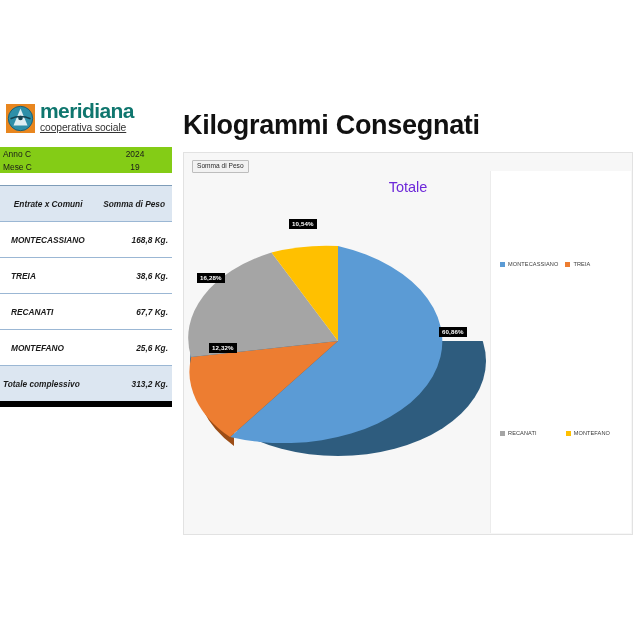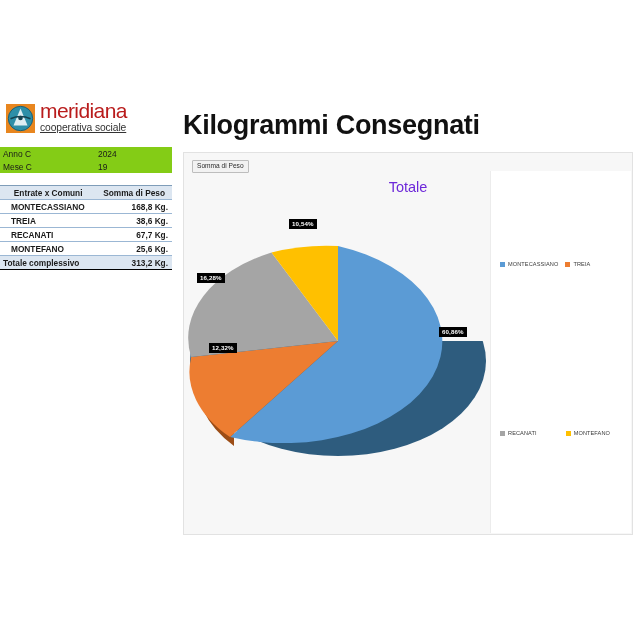--- a/index.html
+++ b/index.html
@@ -39,23 +39,23 @@
     flex: 0 0 auto;
     position: relative;
     margin-bottom: 1px;
   }
   #brand-text {
     line-height: 1;
     padding-bottom: 1px;
   }
   .brand-name {
     font-size: 21px;
-    font-weight: normal;
+    font-weight: bold;
     letter-spacing: -0.6px;
-    color: #b91c1c;
+    color: #0f766e;
     display: block;
     line-height: 0.96;
   }
   .brand-sub {
     font-size: 10.3px;
     color: #333333;
     display: block;
     letter-spacing: -0.1px;
     line-height: 1.1;
     margin-top: 1px;
@@ -69,50 +69,51 @@
     border-collapse: collapse;
     background: #84cc16;
     font-size: 8.4px;
   }
   #params td {
     padding: 1px 0 1px 3px;
     height: 11px;
     color: #1a1a1a;
     border: none;
   }
-  #params td.val { padding-left: 0; }
+  #params td.val { padding-left: 0; text-align: center; }
   .p-key { width: 95px; }
 
   
   #pivot {
     margin-top: 12px;
     width: 172px;
     border-collapse: collapse;
     font-size: 8.3px;
     font-weight: bold;
   }
   #pivot th, #pivot td {
     border-top: 1px solid #9bb7d4;
     border-bottom: 1px solid #9bb7d4;
-    padding: 1px 4px;
+    padding: 12px 4px;
     height: 11px;
     white-space: nowrap;
+    font-style: italic;
   }
   #pivot th {
     background: #dce6f1;
     text-align: center;
     font-weight: bold;
     border-top: 1px solid #7f9db9;
   }
   #pivot th.h-right { text-align: center; }
   #pivot td.lbl { text-align: left; padding-left: 11px; background:#ffffff;}
   #pivot td.num { text-align: right; background:#ffffff;}
   #pivot tr.total td {
     background: #dce6f1;
-    border-bottom: 1px solid #000000;
+    border-bottom: 6px solid #000000;
   }
   #pivot tr.total td.lbl { padding-left: 3px; }
 
   
   #page-title {
     position: absolute;
     left: 183px;
     top: 110px;
     font-size: 27px;
     font-weight: bold;

